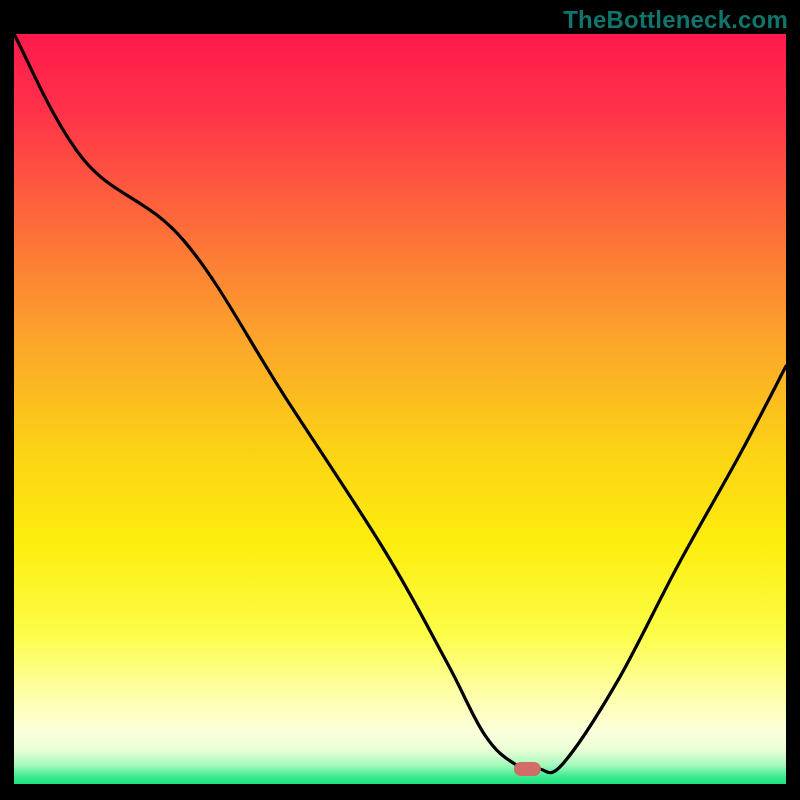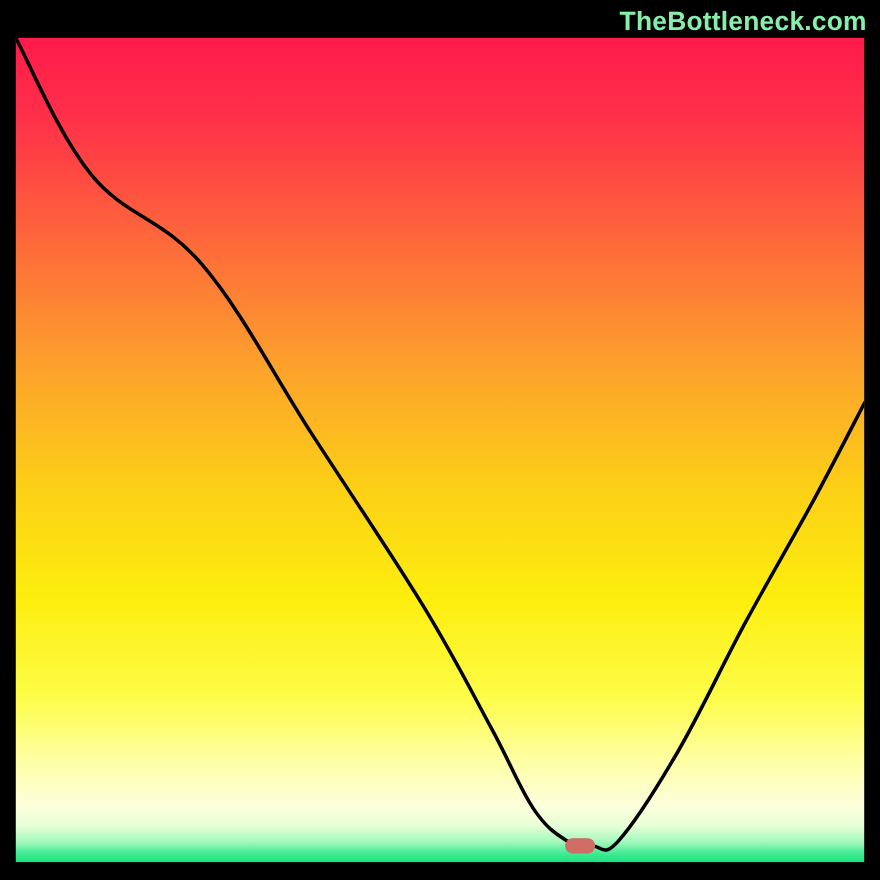--- a/index.html
+++ b/index.html
@@ -16,21 +16,21 @@
     height: 800px;
     background: #000;
   }
   .watermark {
     position: absolute;
     top: 6px;
     right: 12px;
     font-family: Arial, Helvetica, sans-serif;
     font-size: 24px;
     font-weight: 600;
-    color: #86efac;
+    color: #0f766e;
     letter-spacing: 0.2px;
     z-index: 10;
   }
   .plot-area {
     position: absolute;
     left: 14px;
     top: 34px;
     width: 772px;
     height: 750px;
     overflow: hidden;

